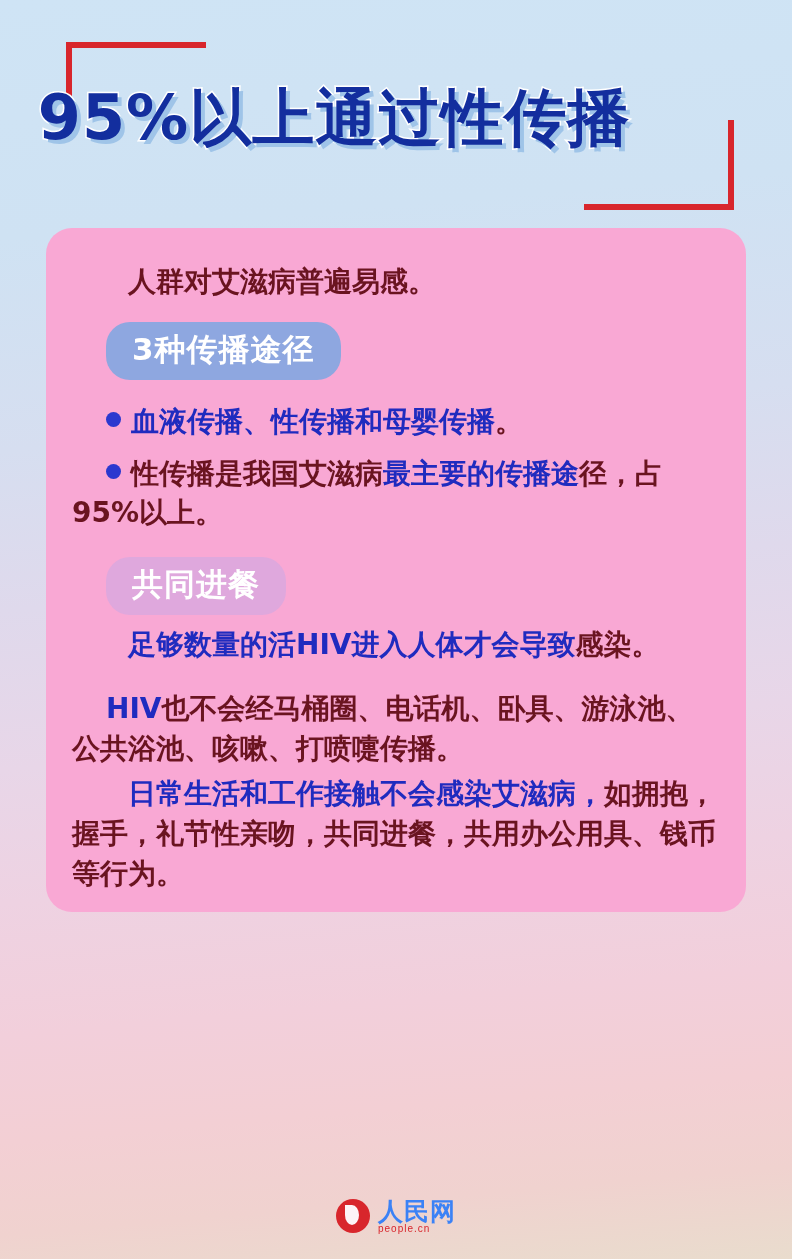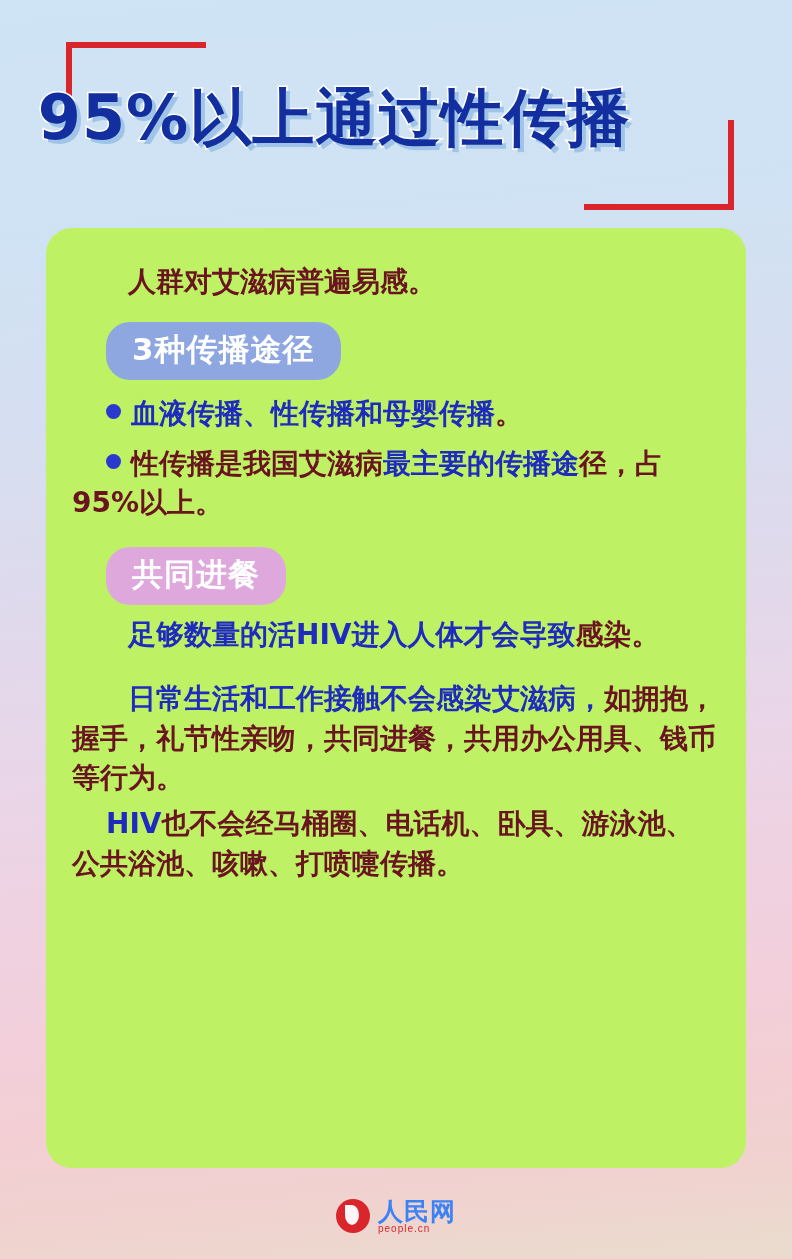--- a/index.html
+++ b/index.html
@@ -66,22 +66,22 @@
     white-space: nowrap;
     font-family: "DejaVu Sans", "Liberation Sans", sans-serif;
   }
 
   
   .card {
     position: absolute;
     left: 46px;
     top: 228px;
     width: 700px;
-    height: 940px;
-    background: #bef264;
+    height: 684px;
+    background: #f9a8d4;
     border-radius: 26px;
     box-sizing: border-box;
     padding: 34px 26px 20px 26px;
   }
 
   .line {
     color: #6a1420;
     font-size: 28px;
     line-height: 1.42;
     margin: 0 0 6px 0;
@@ -106,21 +106,21 @@
     letter-spacing: 1px;
     font-family: "DejaVu Sans", "Liberation Sans", sans-serif;
   }
   .pill-blue { background: #8ea7e0; }
   .pill-pink { background: #dfa8dd; }
 
   
   .bullet-row {
     position: relative;
     padding-left: 0;
-    margin: 4px 0 10px 0;
+    margin: 12px 0 10px 0;
   }
   .dot {
     display: inline-block;
     width: 15px;
     height: 15px;
     border-radius: 50%;
     background: #2b38cf;
     margin: 0 10px 4px 34px;
     vertical-align: baseline;
   }
@@ -201,26 +201,26 @@
   
 
   <div class="pill pill-pink">共同进餐</div>
 
   <p class="line indent">
     <span class="blue">足够数量的活HIV进入人体才会导致</span><span class="dark">感染。</span>
   </p>
 
   <div class="gap"></div>
 
+  <p class="line indent-sm">
+    <span class="blue">HIV</span><span class="dark">也不会经马桶圈、电话机、卧具、游泳池、公共浴池、咳嗽、打喷嚏传播。</span>
+  </p>
+
   <p class="line indent">
     <span class="blue">日常生活和工作接触不会感染艾滋病，</span><span class="dark">如拥抱，握手，礼节性亲吻，共同进餐，共用办公用具、钱币等行为。</span>
-  </p>
-
-  <p class="line indent-sm">
-    <span class="blue">HIV</span><span class="dark">也不会经马桶圈、电话机、卧具、游泳池、公共浴池、咳嗽、打喷嚏传播。</span>
   </p>
 </div>
 
 <div class="footer">
   <div class="logo-wrap">
     <div class="logo-circle"></div>
     <div class="logo-text">
       <div class="logo-cn">人民网</div>
       <div class="logo-en">people.cn</div>
     </div>

